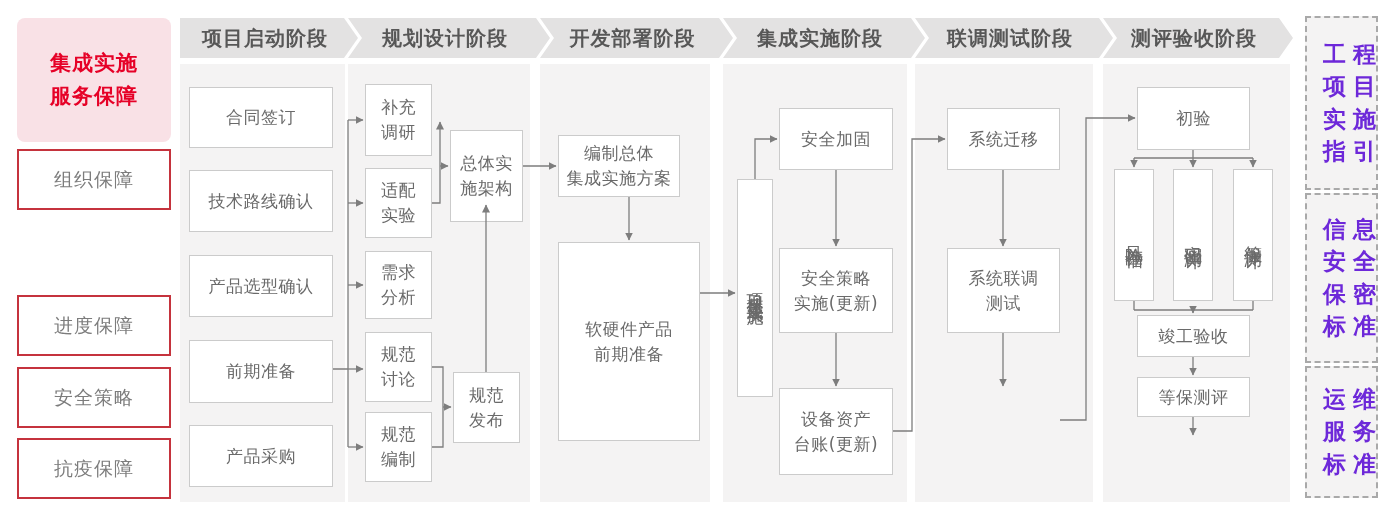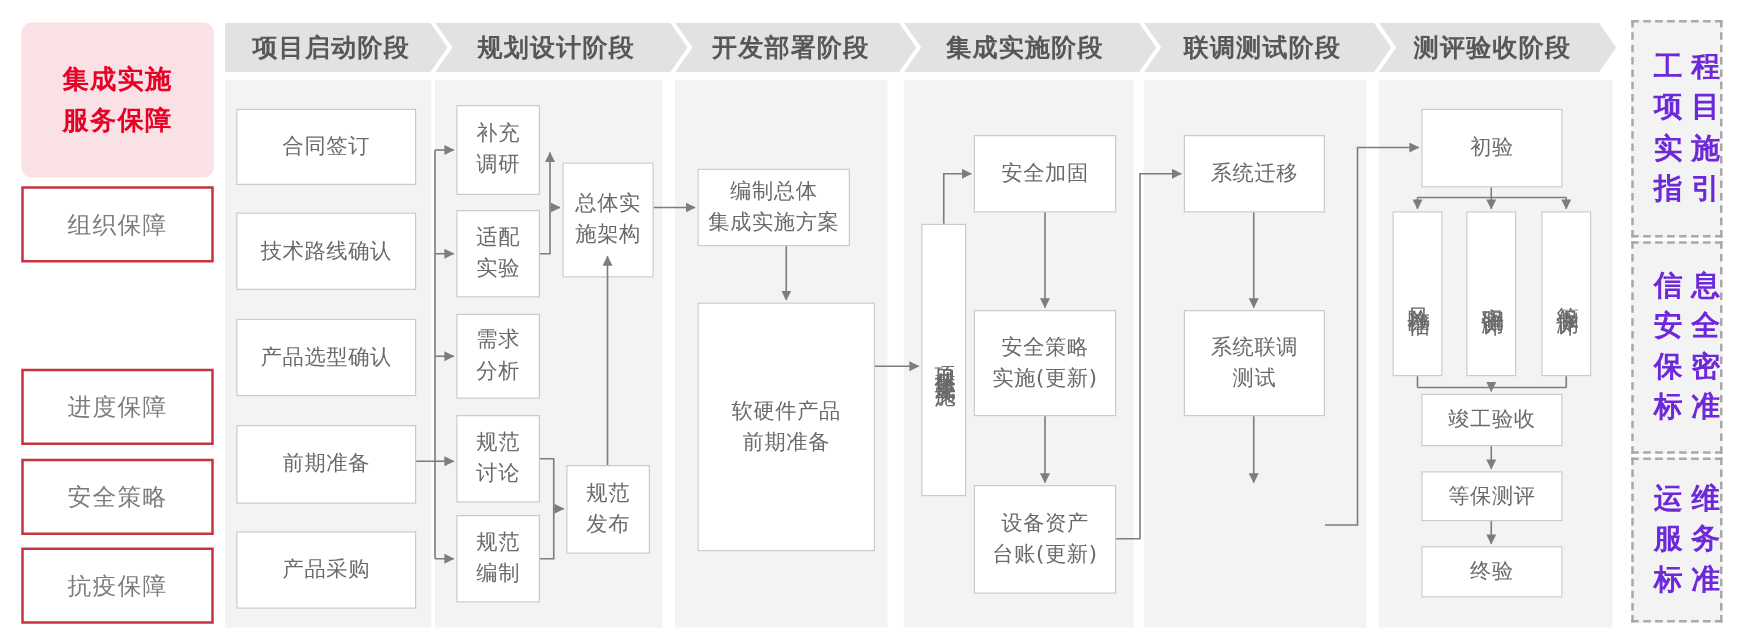--- a/index.html
+++ b/index.html
@@ -190,23 +190,20 @@
     </div>
   <div class="fbox vtext" style="left:1233px;top:169px;width:40px;height:132px;font-size:18px">
       <span>等保测评</span>
     </div>
   <div class="fbox" style="left:1137px;top:315px;width:113px;height:42px">
       <span class="ln">竣工验收</span>
     </div>
   <div class="fbox" style="left:1137px;top:377px;width:113px;height:40px">
       <span class="ln">等保测评</span>
     </div>
-  <div class="fbox" style="left:1137px;top:437px;width:113px;height:41px">
-      <span class="ln">终验</span>
-    </div>
 
   <div class="std-box" style="top:16px;height:174px">
     <span class="row">工程</span>
     <span class="row">项目</span>
     <span class="row">实施</span>
     <span class="row">指引</span>
   </div>
   <div class="std-box" style="top:193px;height:170px">
     <span class="row">信息</span>
     <span class="row">安全</span>

